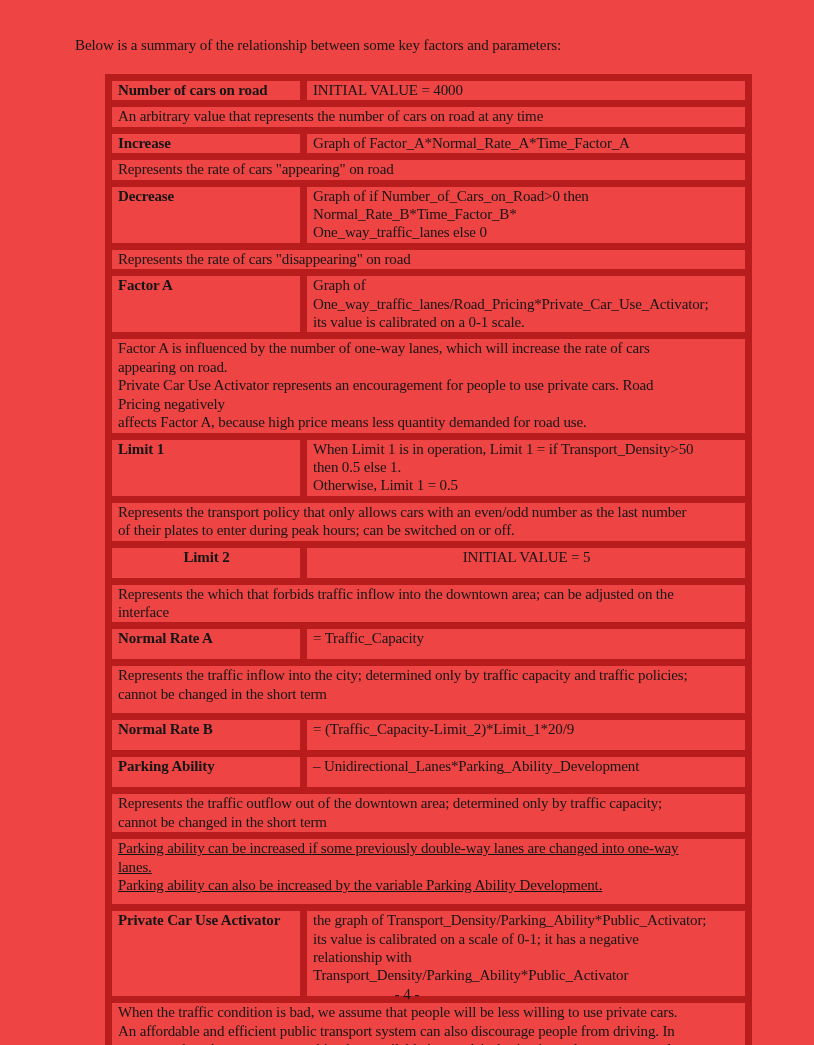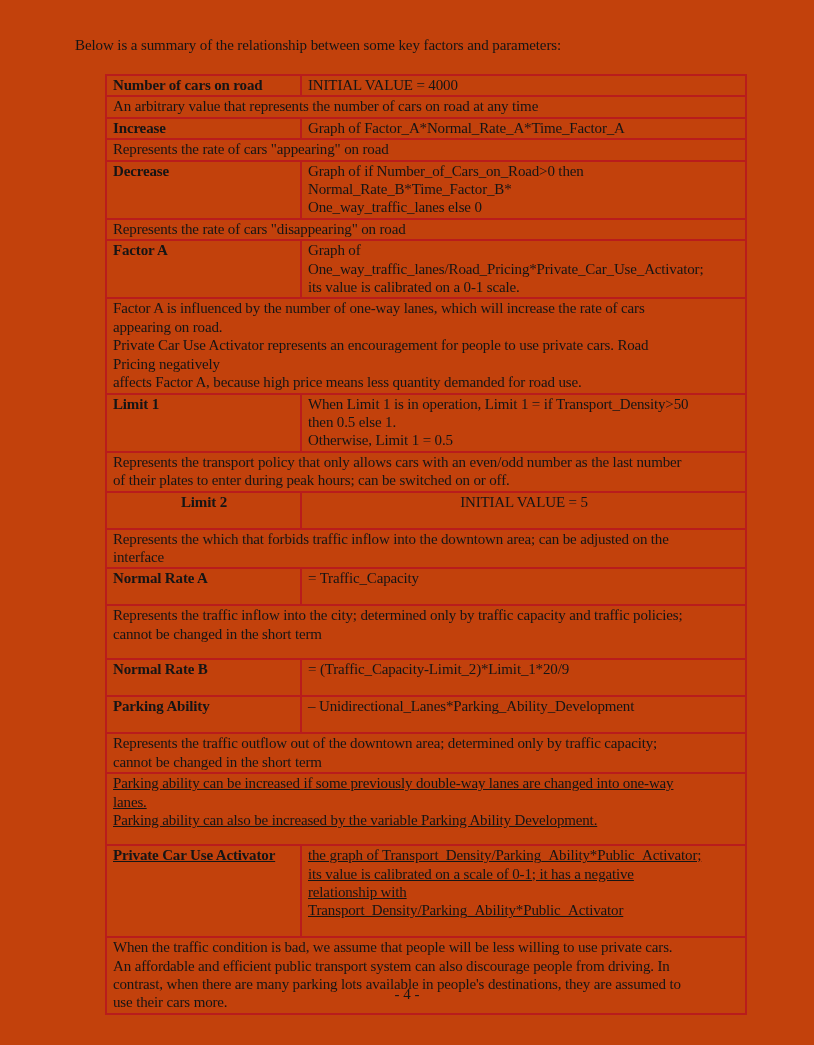--- a/index.html
+++ b/index.html
@@ -4,21 +4,21 @@
 <style>
   html, body {
     margin: 0;
     padding: 0;
     background: #ffffff;
   }
   .page {
     position: relative;
     width: 814px;
     height: 1045px;
-    background: #c2410c;
+    background: #ef4444;
     font-family: "Liberation Serif", "DejaVu Serif", serif;
     color: #151515;
     overflow: hidden;
   }
   .intro {
     position: absolute;
     left: 75px;
     top: 36px;
     width: 690px;
     font-size: 15px;
@@ -28,21 +28,21 @@
   table.params {
     position: absolute;
     left: 105px;
     top: 74px;
     width: 640px;
     border-collapse: collapse;
     table-layout: fixed;
     font-size: 15px;
   }
   table.params td {
-    border: 2px solid #b91c1c;
+    border: 7px solid #b91c1c;
     padding: 0 5px 1px 6px;
     vertical-align: top;
     line-height: 18.4px;
     white-space: pre-wrap;
     overflow-wrap: break-word;
     letter-spacing: -0.15px;
   }
   td.term {
     font-weight: bold;
   }
@@ -139,21 +139,21 @@
         </tr>
         <tr>
           <td colspan="2">Represents the traffic outflow out of the downtown area; determined only by traffic capacity;
 cannot be changed in the short term</td>
         </tr>
         <tr style="height: 72px; text-decoration: underline;">
           <td colspan="2">Parking ability can be increased if some previously double-way lanes are changed into one-way
 lanes.
 Parking ability can also be increased by the variable Parking Ability Development.</td>
         </tr>
-        <tr style="height: 92px; text-decoration: underline;">
+        <tr style="height: 92px;">
           <td class="term">Private Car Use Activator</td>
           <td>the graph of Transport_Density/Parking_Ability*Public_Activator;
 its value is calibrated on a scale of 0-1; it has a negative
 relationship with
 Transport_Density/Parking_Ability*Public_Activator</td>
         </tr>
         <tr>
           <td colspan="2">When the traffic condition is bad, we assume that people will be less willing to use private cars.
 An affordable and efficient public transport system can also discourage people from driving. In
 contrast, when there are many parking lots available in people's destinations, they are assumed to

